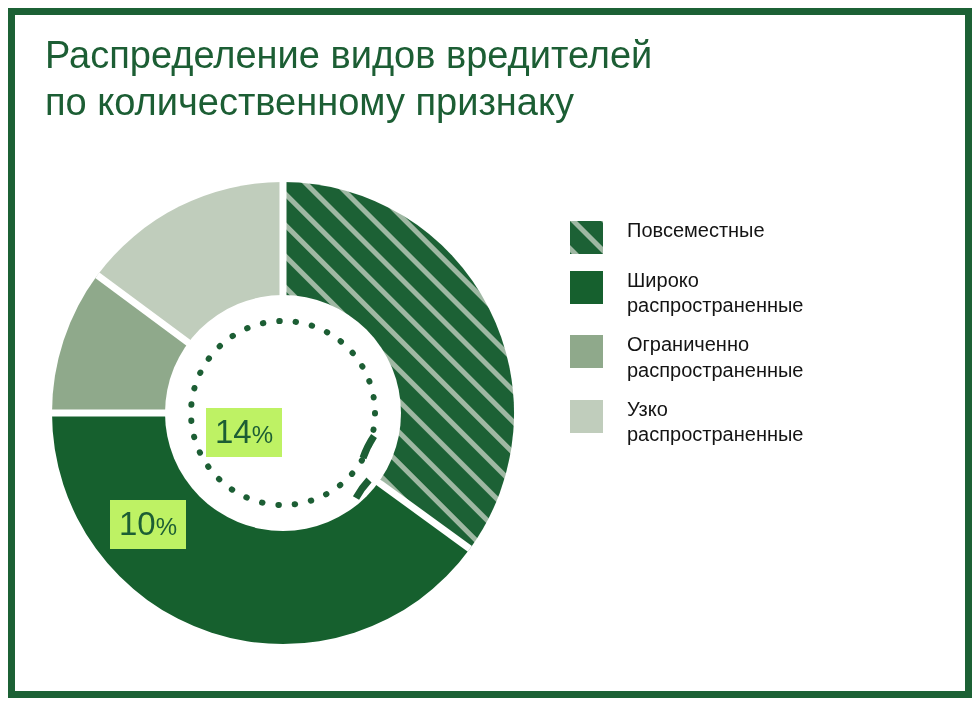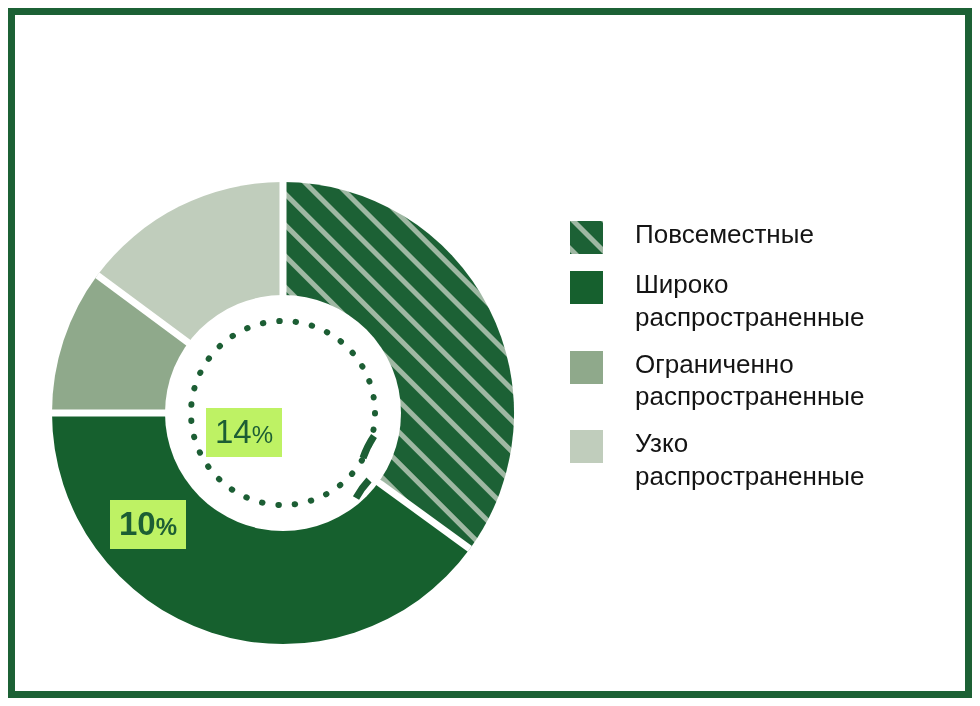--- a/index.html
+++ b/index.html
@@ -58,54 +58,56 @@
     font-size: 33px;
     line-height: 1;
     padding: 7px 9px 9px 9px;
     white-space: nowrap;
     font-weight: 400;
   }
   .pct-label .sym {
     font-size: 24px;
   }
   #label-35 { left: 371px; top: 303px; }
-  #label-10 { left: 72px; top: 332px; font-weight: bold; }
+  #label-10 { left: 72px; top: 332px; }
   #label-14 { left: 168px; top: 240px; }
 
   #legend {
     position: absolute;
     left: 570px;
     top: 218px;
     width: 372px;
   }
   .legend-item {
     display: flex;
     align-items: flex-start;
     margin-bottom: 14px;
   }
   .legend-swatch {
     width: 33px;
     height: 33px;
     flex: 0 0 33px;
     margin-top: 3px;
   }
   .legend-label {
-    margin-left: 32px;
+    margin-left: 24px;
     color: #141414;
-    font-size: 26px;
+    font-size: 20px;
     line-height: 1.26;
     white-space: pre-line;
   }
 </style>
 </head>
 <body>
 
 <div id="page">
   <div id="frame"></div>
 
+  <div id="title">Распределение видов вредителей
+по количественному признаку</div>
 
   <div id="chart-area">
     <svg id="donut-svg" viewBox="0 0 500 485">
       <defs>
         <pattern id="hatch" width="22" height="22" patternUnits="userSpaceOnUse" patternTransform="rotate(-45)">
           <rect width="22" height="22" fill="#1C6135"></rect>
           <rect width="5" height="22" fill="#9FB8A3"></rect>
         </pattern>
       </defs>
 

